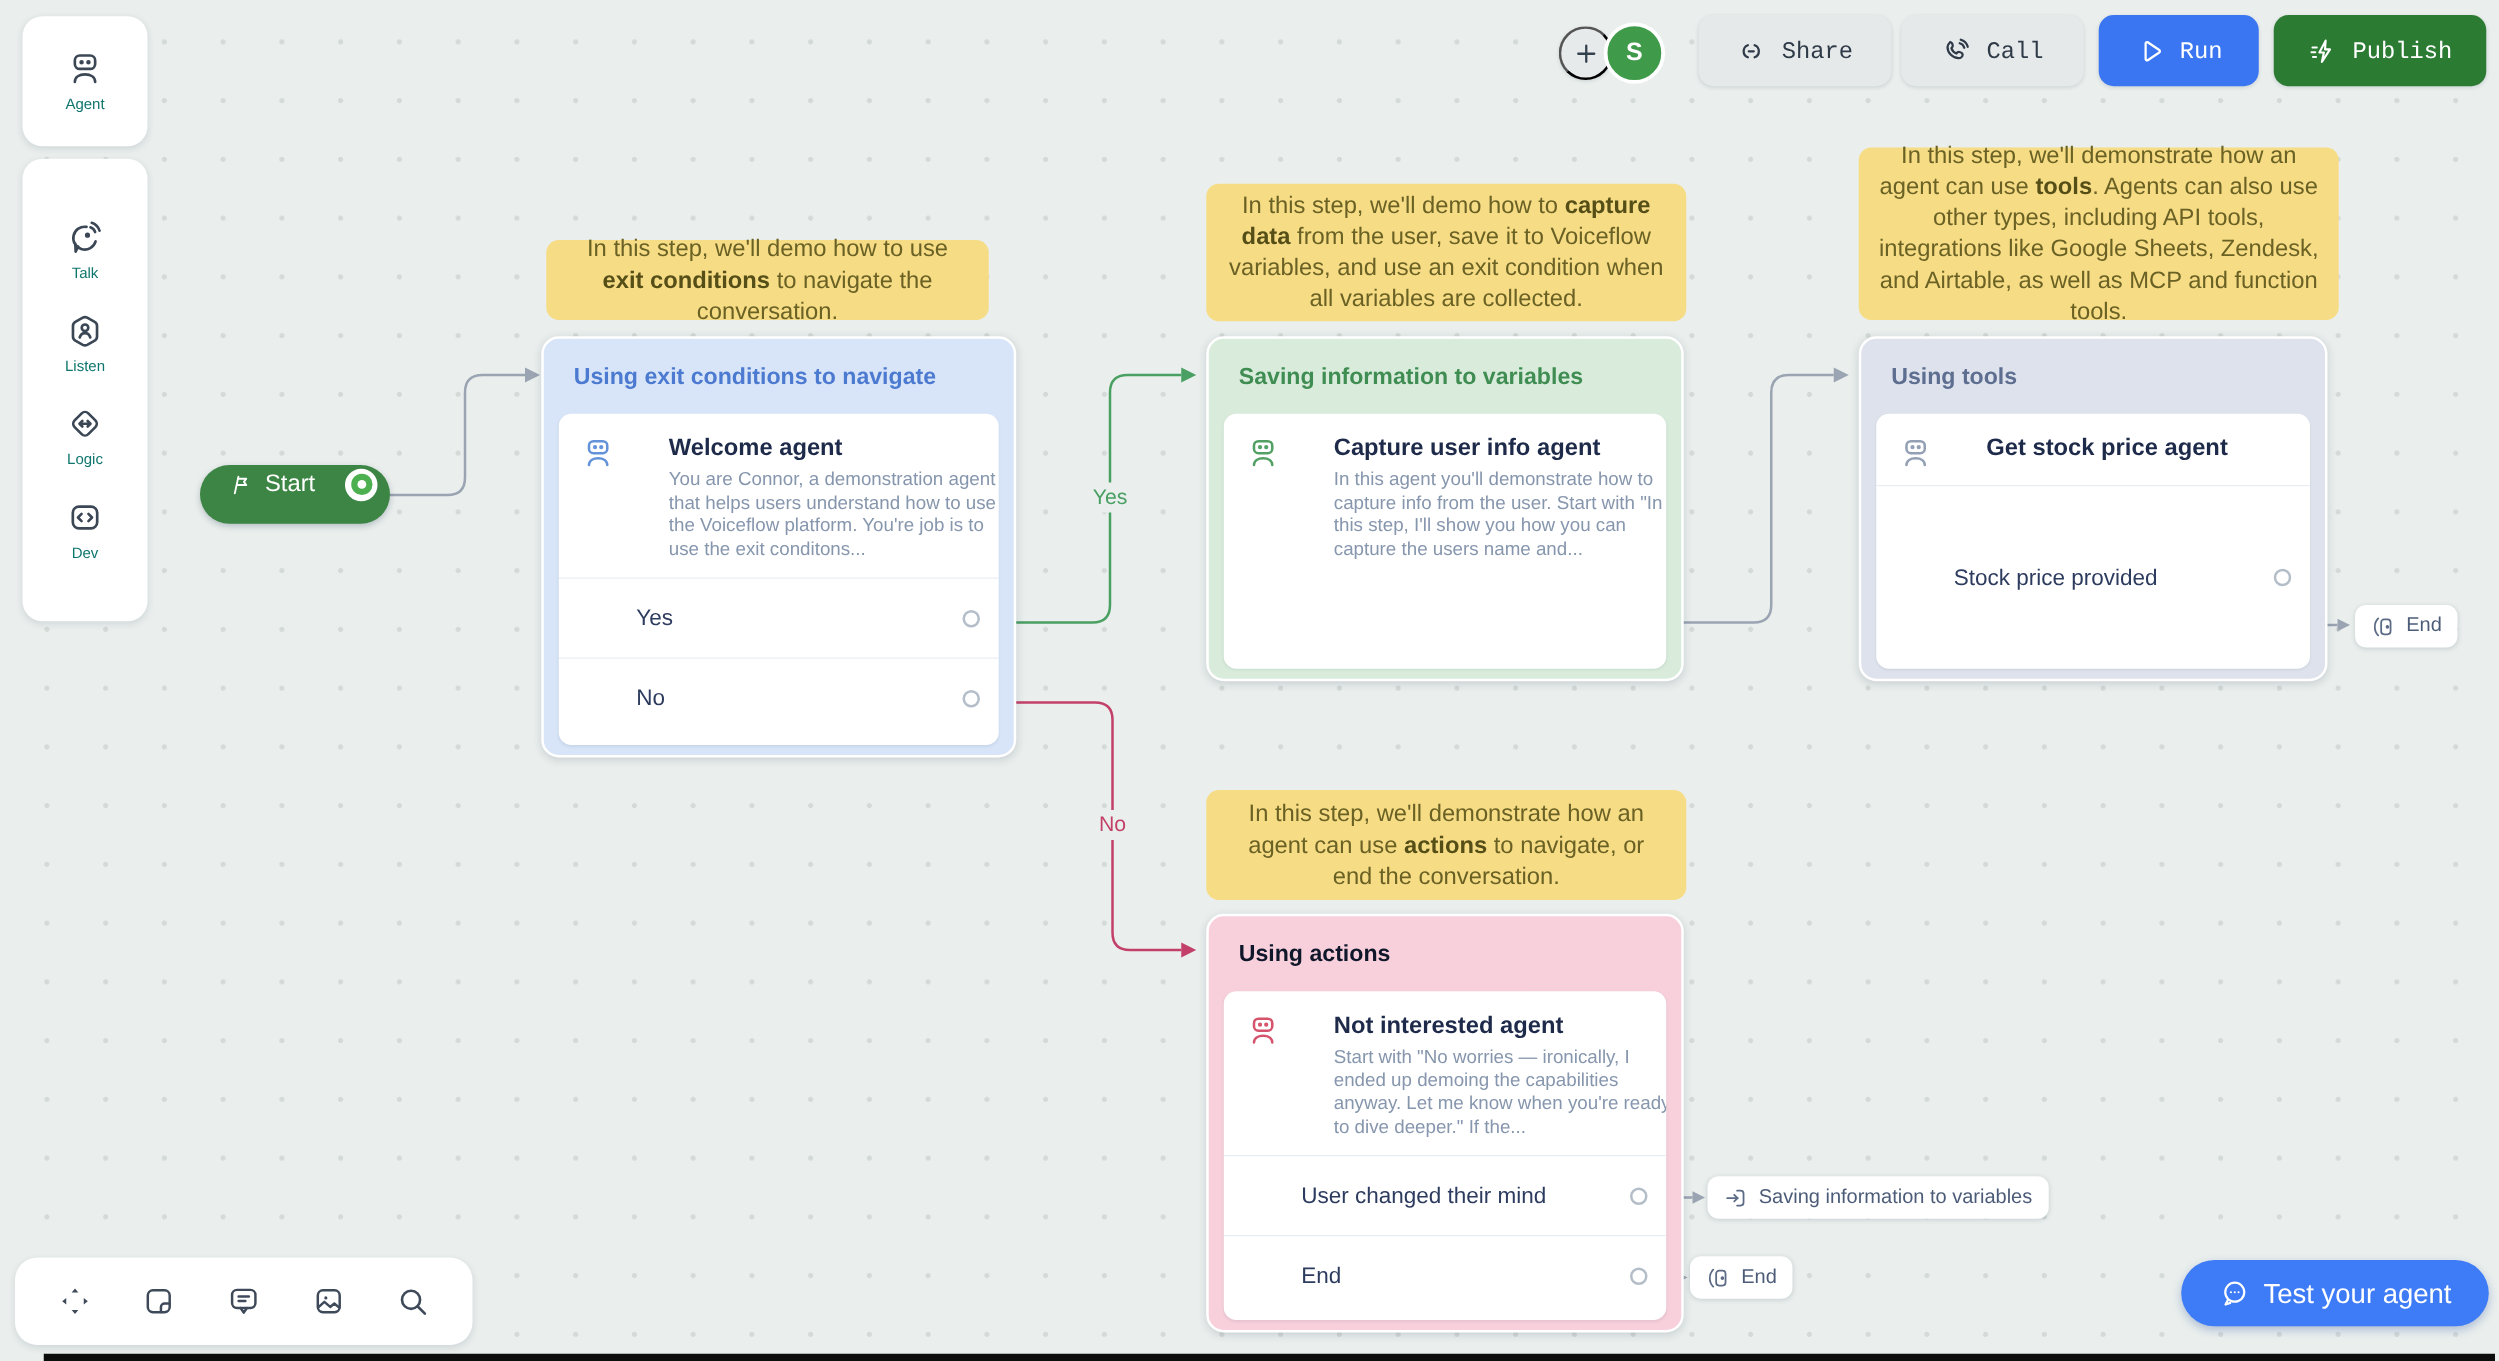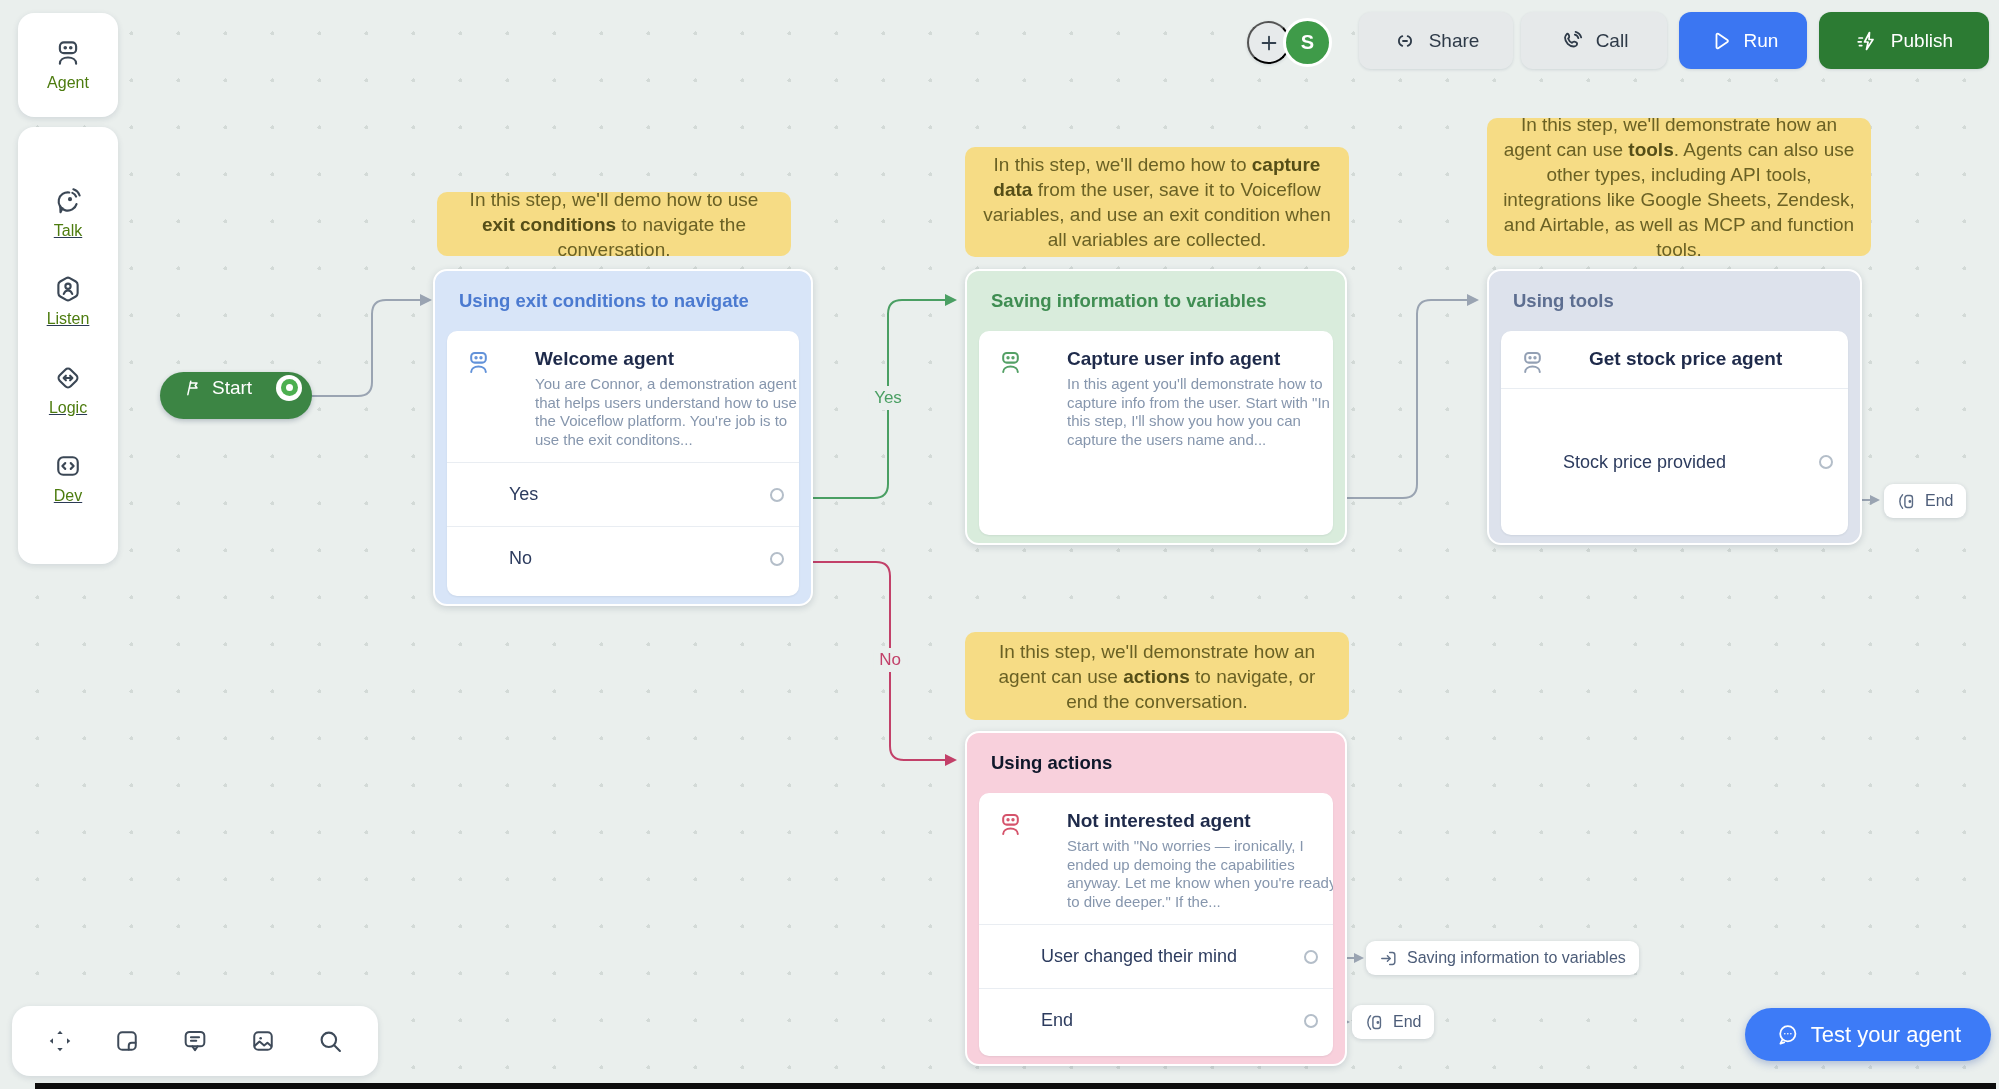--- a/index.html
+++ b/index.html
@@ -18,37 +18,37 @@
   
   .abs { position:absolute; }
 
   
   .side-card {
     position:absolute; left:18px; width:100px; background:#fff;
     border-radius:16px; box-shadow:0 2px 6px rgba(25,45,70,.12);
     display:flex; flex-direction:column; align-items:center;
   }
   #side-agent { top:13px; height:104px; justify-content:center; gap:6px; }
-  #side-tools { top:127px; height:437px; justify-content:space-evenly; padding:24px 0;text-decoration:underline; }
+  #side-tools { top:127px; height:370px; justify-content:space-evenly; padding:24px 0; }
   .side-item { display:flex; flex-direction:column; align-items:center; gap:6px; cursor:pointer; }
   .side-item svg { width:30px; height:30px; color:#3b4755; }
-  .side-label { font-size:16px; color:#4d7c0f; }
+  .side-label { font-size:12px; color:#0f766e; }
 
   
   .circle-btn {
     position:absolute; border-radius:50%; display:flex; align-items:center; justify-content:center;
   }
   #plus-btn { left:1247px; top:21px; width:43px; height:43px; background:#e7eaeb; box-shadow:0 1px 3px rgba(25,45,70,.15); cursor:pointer; }
   #plus-btn svg { width:22px; height:22px; color:#33404e; }
   #avatar { left:1283px; top:18px; width:49px; height:49px; background:#3f9b49; border:3px solid #fff;
             color:#fff; font-size:20px; font-weight:700; }
   .bar-btn {
     position:absolute; top:12px; height:57px; border:none; border-radius:12px;
     display:flex; align-items:center; justify-content:center; gap:12px;
-    font-family:Liberation Sans, sans-serif; font-size:19px; font-weight:500;
+    font-family:Liberation Mono, monospace; font-size:19px; font-weight:500;
     color:#2e3a48; background:#e6e9ea; cursor:pointer; box-shadow:0 1px 3px rgba(25,45,70,.12);
   }
   .bar-btn svg { width:24px; height:24px; }
   #share-btn { left:1359px; width:154px; }
   #call-btn  { left:1521px; width:146px; }
   #run-btn   { left:1679px; width:128px; background:#3b76f2; color:#fff; }
   #publish-btn { left:1819px; width:170px; background:#2c7b33; color:#fff; }
 
   
   .note {

